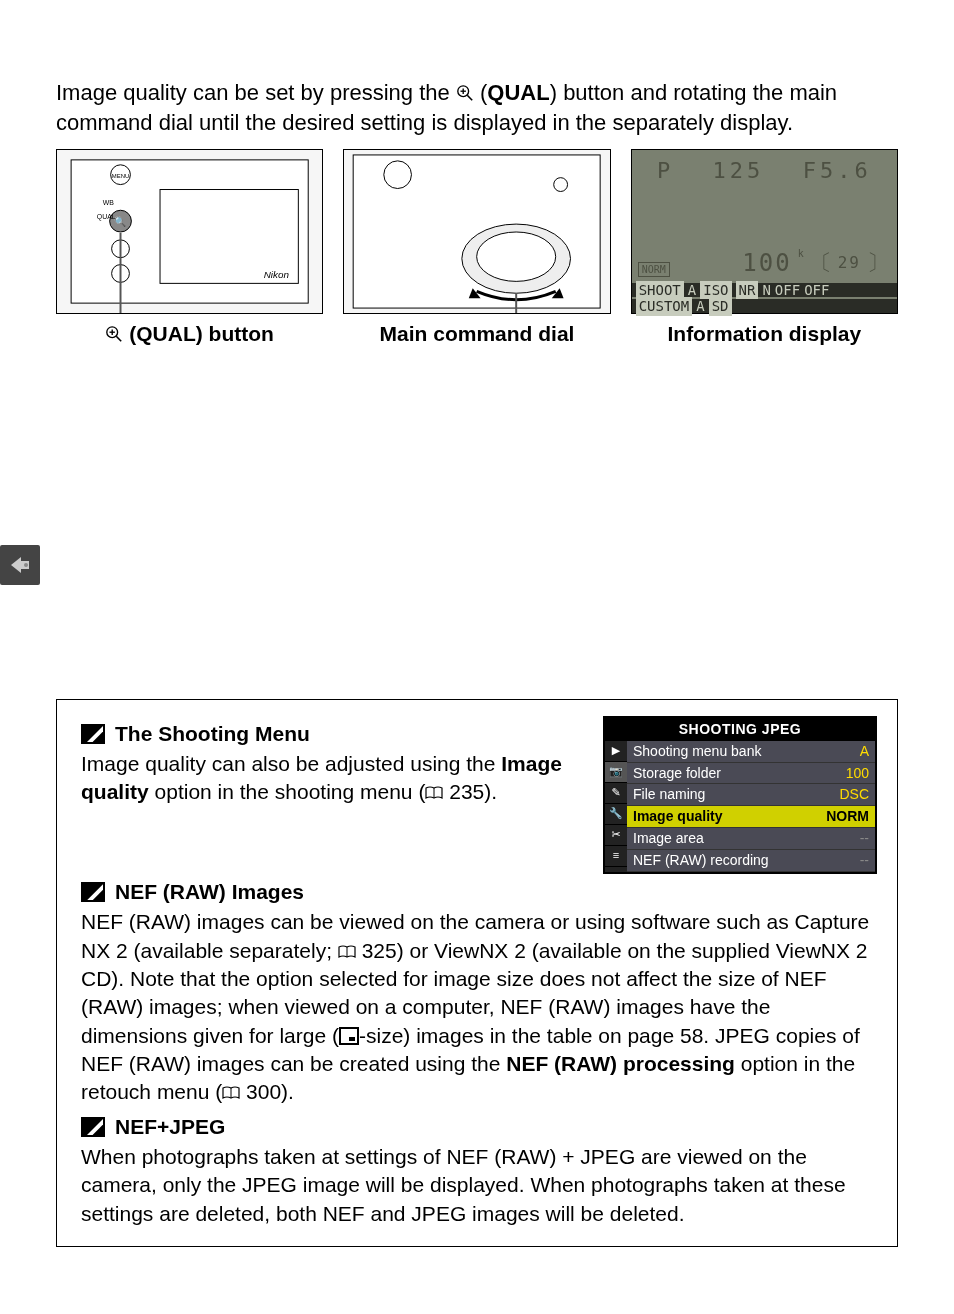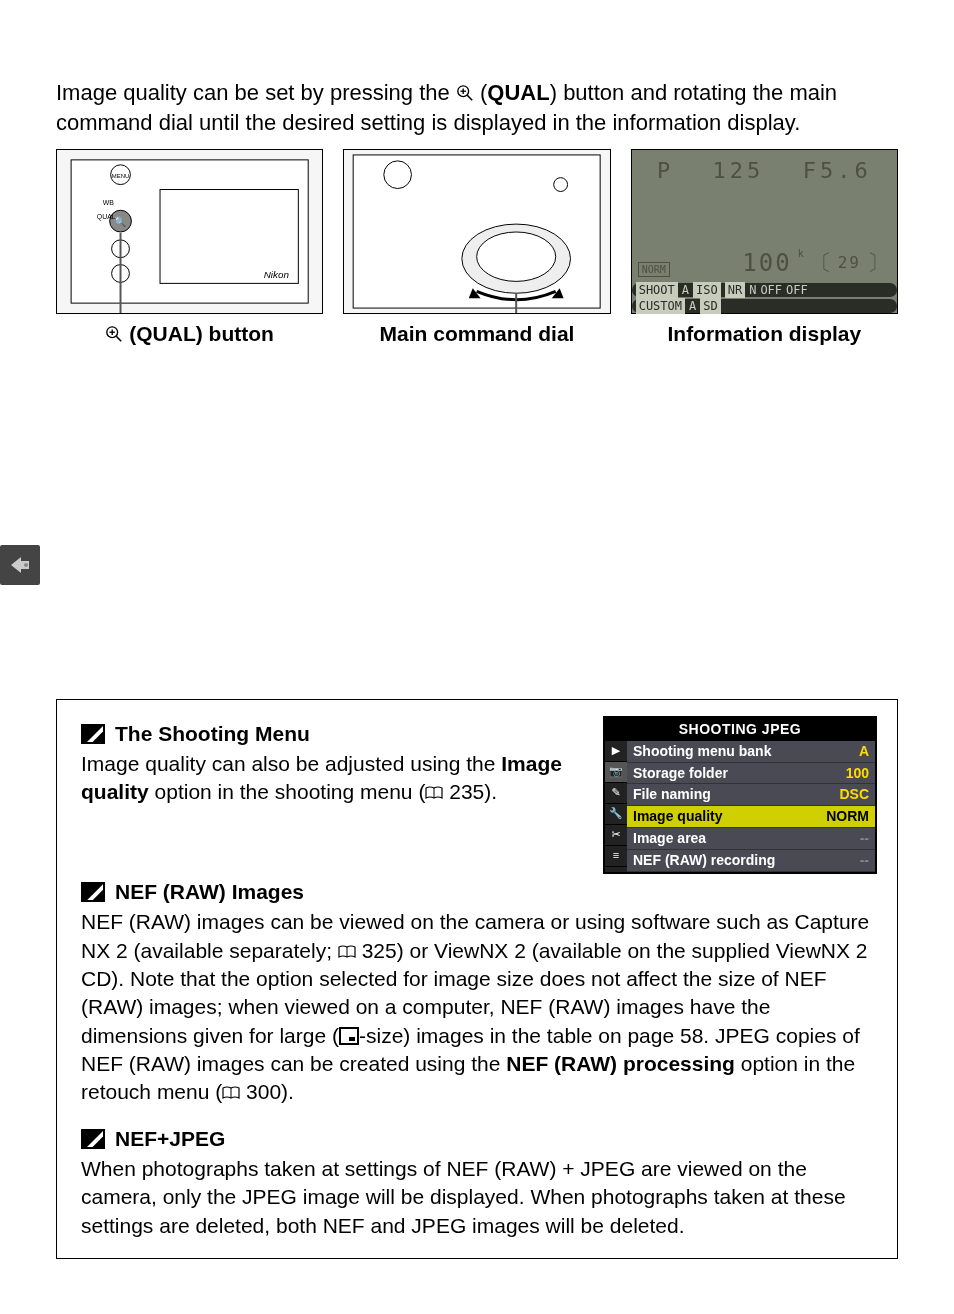--- a/index.html
+++ b/index.html
@@ -112,64 +112,64 @@
   .sm-title { text-align:center; font-weight:600; padding:2px 0; letter-spacing:0.5px; }
   .sm-body { display:flex; }
   .sm-tabs {
     width: 22px;
     display:flex;
     flex-direction:column;
     background:#222;
   }
   .sm-tab { height:20px; border-bottom:1px solid #000; display:flex; align-items:center; justify-content:center; font-size:11px; }
   .sm-list { flex:1; }
-  .sm-item { display:flex; justify-content:space-between; padding:1px 6px; border-bottom:1px solid #333; background:#4a4a55;font-weight:bold; }
+  .sm-item { display:flex; justify-content:space-between; padding:1px 6px; border-bottom:1px solid #333; background:#4a4a55; }
   .sm-item.hl { background:#d0d000; color:#000; font-weight:600; }
   .sm-val { color:#ffdc00; }
   .sm-item.hl .sm-val { color:#000; }
   .sm-val.gray { color:#888; }
   .info-lcd {
     background:#7a8070;
     width:100%; height:100%;
     position:relative;
     box-sizing:border-box;
     padding:6px;
     font-family: monospace;
   }
   .lcd-top { color:#4d5042; font-size:22px; letter-spacing:4px; display:flex; justify-content:space-around; }
   .lcd-mid { height:60px; }
   .lcd-bottom-row { display:flex; align-items:center; gap:6px; justify-content:flex-end; color:#4d5042; }
   .norm-badge { border:1px solid #4d5042; padding:0 3px; font-size:10px; color:#4d5042; position:absolute; left:6px; bottom:36px; }
   .lcd-100 { font-size:24px; letter-spacing:2px; }
   .lcd-29 { font-size:16px; letter-spacing:2px; }
-  .lcd-strip { position:absolute; left:0; right:0; height:14px; background:#2a2c26; color:#c7ccbd; font-size:12px; display:flex; align-items:center; gap:4px; padding:0 4px;border-radius:7px; }
+  .lcd-strip { position:absolute; left:0; right:0; height:14px; background:#2a2c26; color:#c7ccbd; font-size:14px; display:flex; align-items:center; gap:4px; padding:0 4px; }
   .lcd-strip.s1 { bottom:16px; }
   .lcd-strip.s2 { bottom:0; }
   .lcd-strip .bw { background:#c7ccbd; color:#2a2c26; padding:0 3px; }
   .large-icon {
     display:inline-block; width:16px; height:14px; border:2px solid #000; vertical-align:-2px; position:relative;
   }
   .large-icon::after { content:""; position:absolute; right:2px; bottom:2px; width:6px; height:4px; background:#000; }
   
   .cam1 svg, .cam2 svg { width:100%; height:100%; }
   .sec2 { margin-top:2px; }
-  .sec3 { margin-top:18px; }
+  .sec3 { margin-top:6px; }
 </style>
 </head>
 <body>
 
 <div class="page">
 
   <p class="intro">
     <span>Image quality can be set by pressing the </span><svg class="zoom-icon" viewBox="0 0 20 20">
         <circle cx="8" cy="8" r="6" fill="none" stroke="#000" stroke-width="1.5"></circle>
         <line x1="12.5" y1="12.5" x2="18" y2="18" stroke="#000" stroke-width="1.8"></line>
         <line x1="8" y1="5" x2="8" y2="11" stroke="#000" stroke-width="1.5"></line>
         <line x1="5" y1="8" x2="11" y2="8" stroke="#000" stroke-width="1.5"></line>
-      </svg> (<span class="bold">QUAL</span><span>) button and rotating the main command dial until the desired setting is displayed in the information display.</span>
+      </svg> (<span class="bold">QUAL</span><span>) button and rotating the main command dial until the desired setting is displayed in the separately display.</span>
   </p>
 
   <div class="figrow">
     <div class="fig">
       <div class="figimg cam1">
         <svg viewBox="0 0 260 165">
           <rect x="10" y="10" width="240" height="145" fill="#fff" stroke="#000"></rect>
           <rect x="100" y="40" width="140" height="95" fill="#fff" stroke="#000"></rect>
           <circle cx="60" cy="25" r="10" fill="none" stroke="#000"></circle>
           <text x="60" y="28" font-size="6" text-anchor="middle">MENU</text>

